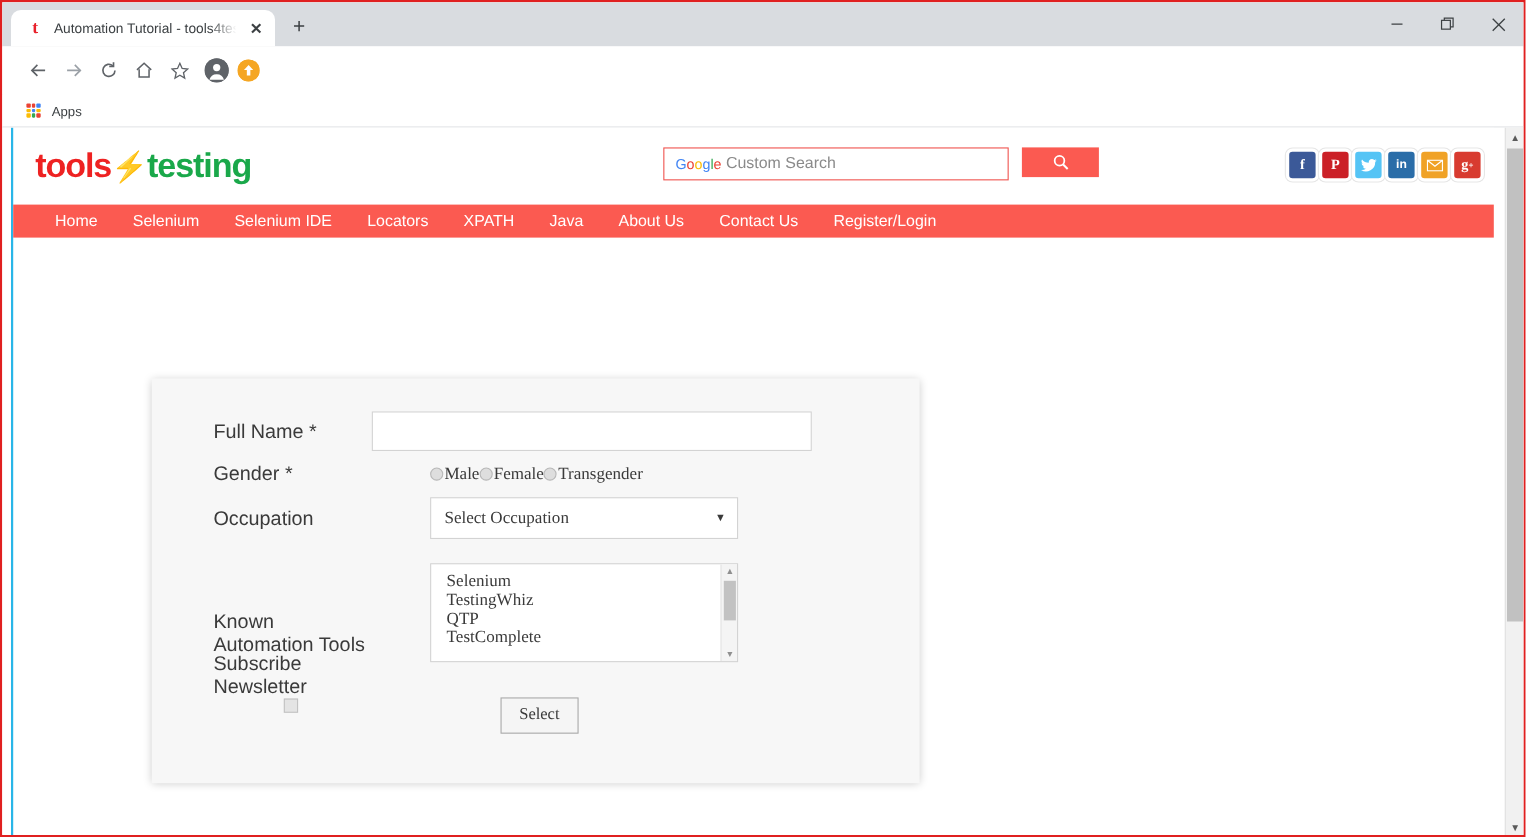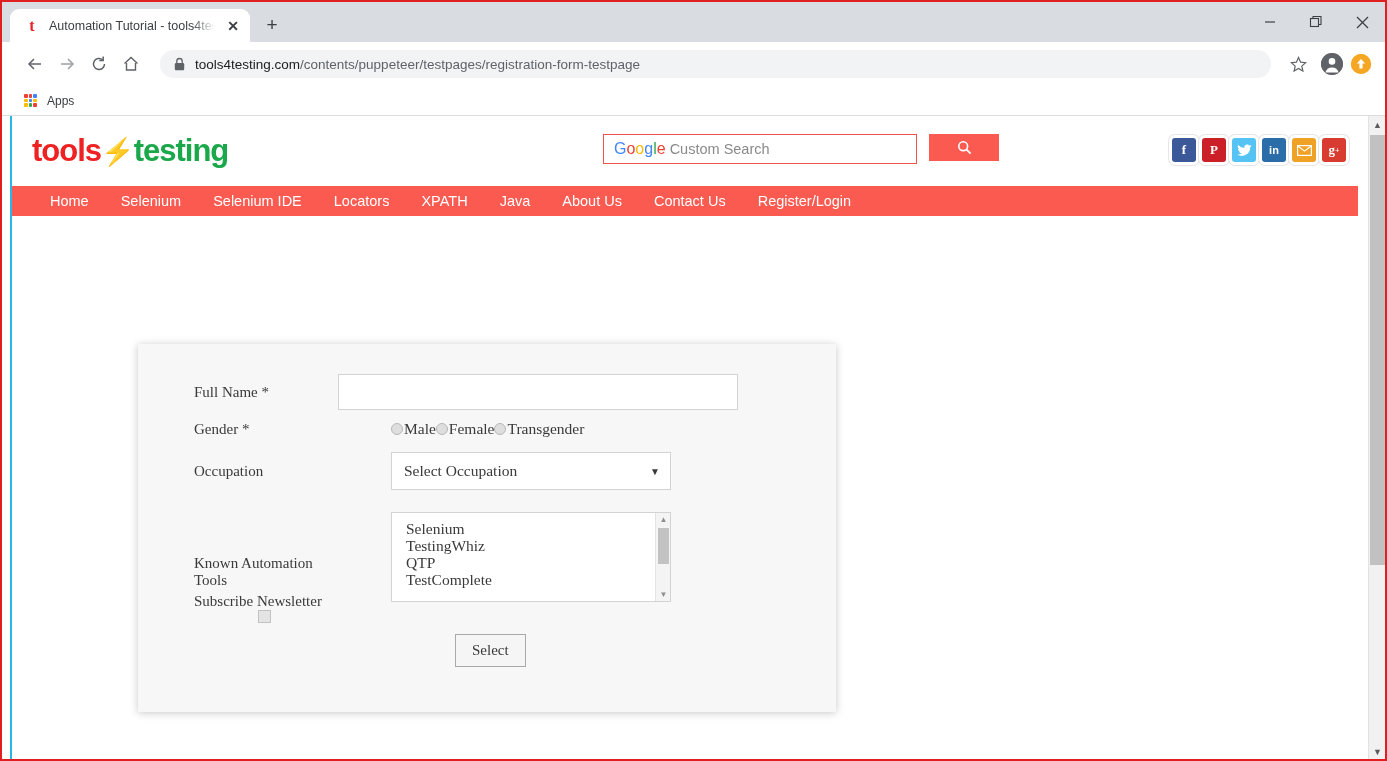--- a/index.html
+++ b/index.html
@@ -207,21 +207,21 @@
   .searchbox {
     width: 314px;
     height: 30px;
     border: 1px solid #f0534f;
     background: #fff;
     display: flex;
     align-items: center;
     padding-left: 10px;
     font-size: 14.5px;
   }
-  .gph { letter-spacing: 0; font-size: 16px; }
+  .gph { letter-spacing: 0; font-size: 13px; }
   .gph b { font-weight: normal; }
   .g1 { color: #4285f4; } .g2 { color: #ea4335; } .g3 { color: #fbbc05; } .g4 { color: #34a853; }
   .gtxt { color: #8a8a8a; margin-left: 4px; font-size: 14.5px; }
   .searchbtn {
     width: 70px; height: 27px;
     background: #fb5a51;
     display: flex; align-items: center; justify-content: center;
     color: #fff; font-size: 13px;
   }
 
@@ -270,22 +270,22 @@
     background: #f7f7f7;
     box-shadow: 0 1px 8px rgba(0,0,0,0.22);
   }
 
   .frow {
     position: absolute;
     display: flex;
     align-items: center;
   }
   .flabel {
-    font-family: Liberation Serif, serif;
-    font-size: 15px;
+    font-family: Liberation Sans, sans-serif;
+    font-size: 18px;
     color: #3a3a3a;
     width: 200px;
     padding-left: 56px;
   }
 
   .fname-row  { left: 0; top: 30px; }
   .gender-row { left: 0; top: 76px; }
   .occ-row    { left: 0; top: 108px; }
   .tools-row  { left: 0; top: 168px; align-items: flex-start; }
   .tools-row .flabel { padding-top: 43px; }
@@ -451,29 +451,20 @@
         <polyline points="13.2,1.5 13.2,5.4 9.3,5.4" fill="none" stroke="#5f6368" stroke-width="1.5"></polyline>
       </svg>
     </div>
     <div class="tbtn">
       <svg width="18" height="18" viewBox="0 0 18 18">
         <polyline points="2.5,8.5 9,2.5 15.5,8.5" fill="none" stroke="#5f6368" stroke-width="1.4"></polyline>
         <polyline points="4.5,8 4.5,15 13.5,15 13.5,8" fill="none" stroke="#5f6368" stroke-width="1.4"></polyline>
       </svg>
     </div>
 
-    <div class="omnibox">
-      <svg width="11" height="14" viewBox="0 0 11 14">
-        <rect x="0.8" y="6" width="9.4" height="7.2" rx="1.2" fill="#5f6368"></rect>
-        <path d="M2.8 6 V4.2 a2.7 2.7 0 0 1 5.4 0 V6" fill="none" stroke="#5f6368" stroke-width="1.3"></path>
-      </svg>
-      <span>
-        <span class="url-strong">tools4testing.com</span><span class="url-dim">/contents/puppeteer/testpages/registration-form-testpage</span>
-      </span>
-    </div>
 
     <div class="tbtn star">
       <svg width="17" height="17" viewBox="0 0 17 17">
         <polygon points="8.5,1.5 10.6,6.2 15.6,6.7 11.8,10.1 12.9,15 8.5,12.4 4.1,15 5.2,10.1 1.4,6.7 6.4,6.2" fill="none" stroke="#5f6368" stroke-width="1.2"></polygon>
       </svg>
     </div>
     <div class="avatar-btn">
       <svg width="22" height="22" viewBox="0 0 22 22">
         <circle cx="11" cy="11" r="11" fill="#5f6368"></circle>
         <circle cx="11" cy="8.4" r="3.3" fill="#ffffff"></circle>

